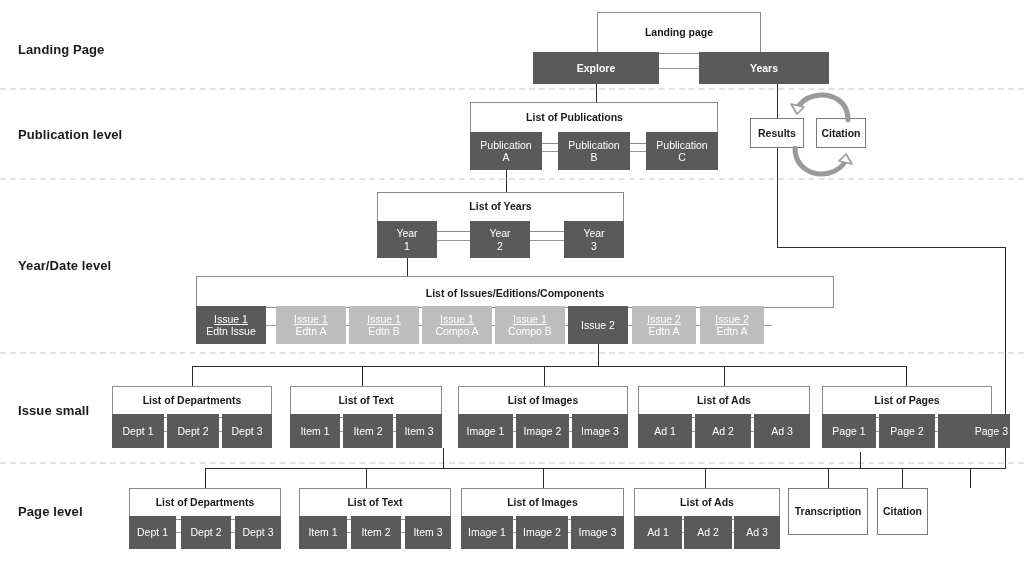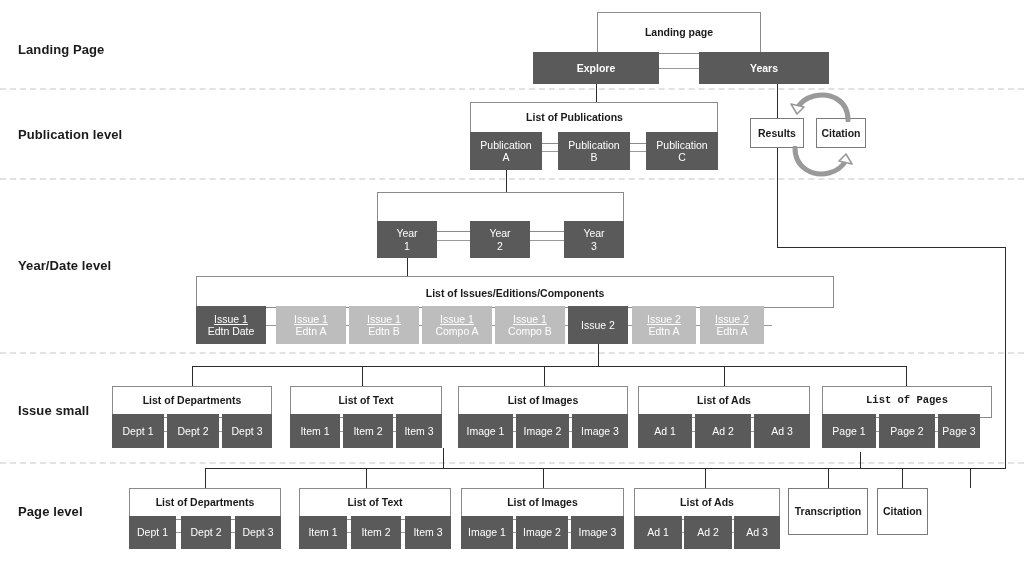--- a/index.html
+++ b/index.html
@@ -163,20 +163,21 @@
       <div>Publication</div>
       <div>C</div>
     </div>
   </div>
   <div class="ln h gray" style="left:542px; top:151px; width:16px;"></div>
   <div class="ln h gray" style="left:630px; top:151px; width:16px;"></div>
 
   <div class="ln v" style="left:506px; top:170px; height:22px;"></div>
 
   <div class="list-frame" style="left:377px; top:192px; width:247px; height:40px;"></div>
+  <div class="list-title" style="left:377px; top:200px; width:247px;">List of Years</div>
 
   <div class="node dark" style="left:377px; top:221px; width:60px; height:37px;">
     <div>
       <div>Year</div>
       <div>1</div>
     </div>
   </div>
   <div class="node dark" style="left:470px; top:221px; width:60px; height:37px;">
     <div>
       <div>Year</div>
@@ -193,21 +194,21 @@
   <div class="ln h gray" style="left:530px; top:240px; width:34px;"></div>
 
   <div class="ln v" style="left:407px; top:258px; height:18px;"></div>
 
   <div class="list-frame" style="left:196px; top:276px; width:638px; height:32px;"></div>
   <div class="list-title" style="left:196px; top:287px; width:638px;">List of Issues/Editions/Components</div>
 
   <div class="node dark" style="left:196px; top:306px; width:70px; height:38px;">
     <div>
       <div class="ul">Issue 1</div>
-      <div>Edtn Date</div>
+      <div>Edtn Issue</div>
     </div>
   </div>
   <div class="node light" style="left:276px; top:306px; width:70px; height:38px;">
     <div>
       <div class="ul">Issue 1</div>
       <div>Edtn A</div>
     </div>
   </div>
   <div class="node light" style="left:349px; top:306px; width:70px; height:38px;">
     <div>
@@ -313,28 +314,28 @@
   <div class="node dark" style="left:695px; top:414px; width:56px; height:34px;">
     <span>Ad 2</span>
   </div>
   <div class="node dark" style="left:754px; top:414px; width:56px; height:34px;">
     <span>Ad 3</span>
   </div>
   <div class="ln h gray" style="left:692px; top:431px; width:3px;"></div>
   <div class="ln h gray" style="left:751px; top:431px; width:3px;"></div>
 
   <div class="list-frame" style="left:822px; top:386px; width:170px; height:32px;"></div>
-  <div class="list-title" style="left:822px; top:394px; width:170px;font-family:Liberation Mono, monospace;">List of Pages</div>
+  <div class="list-title" style="left:822px; top:394px; width:170px;">List of Pages</div>
   <div class="node dark" style="left:822px; top:414px; width:54px; height:34px;">
     <span>Page 1</span>
   </div>
   <div class="node dark" style="left:879px; top:414px; width:56px; height:34px;">
     <span>Page 2</span>
   </div>
-  <div class="node dark" style="left:938px; top:414px; width:42px; height:34px;">
+  <div class="node dark" style="left:938px; top:414px; width:72px; height:34px;justify-content:flex-end;">
     <span>Page 3</span>
   </div>
   <div class="ln h gray" style="left:876px; top:431px; width:3px;"></div>
   <div class="ln h gray" style="left:935px; top:431px; width:3px;"></div>
 
   <div class="ln v" style="left:443px; top:448px; height:20px;"></div>
 
   <div class="ln h" style="left:205px; top:468px; width:655px;"></div>
   <div class="ln v" style="left:205px; top:468px; height:20px;"></div>
   <div class="ln v" style="left:366px; top:468px; height:20px;"></div>

